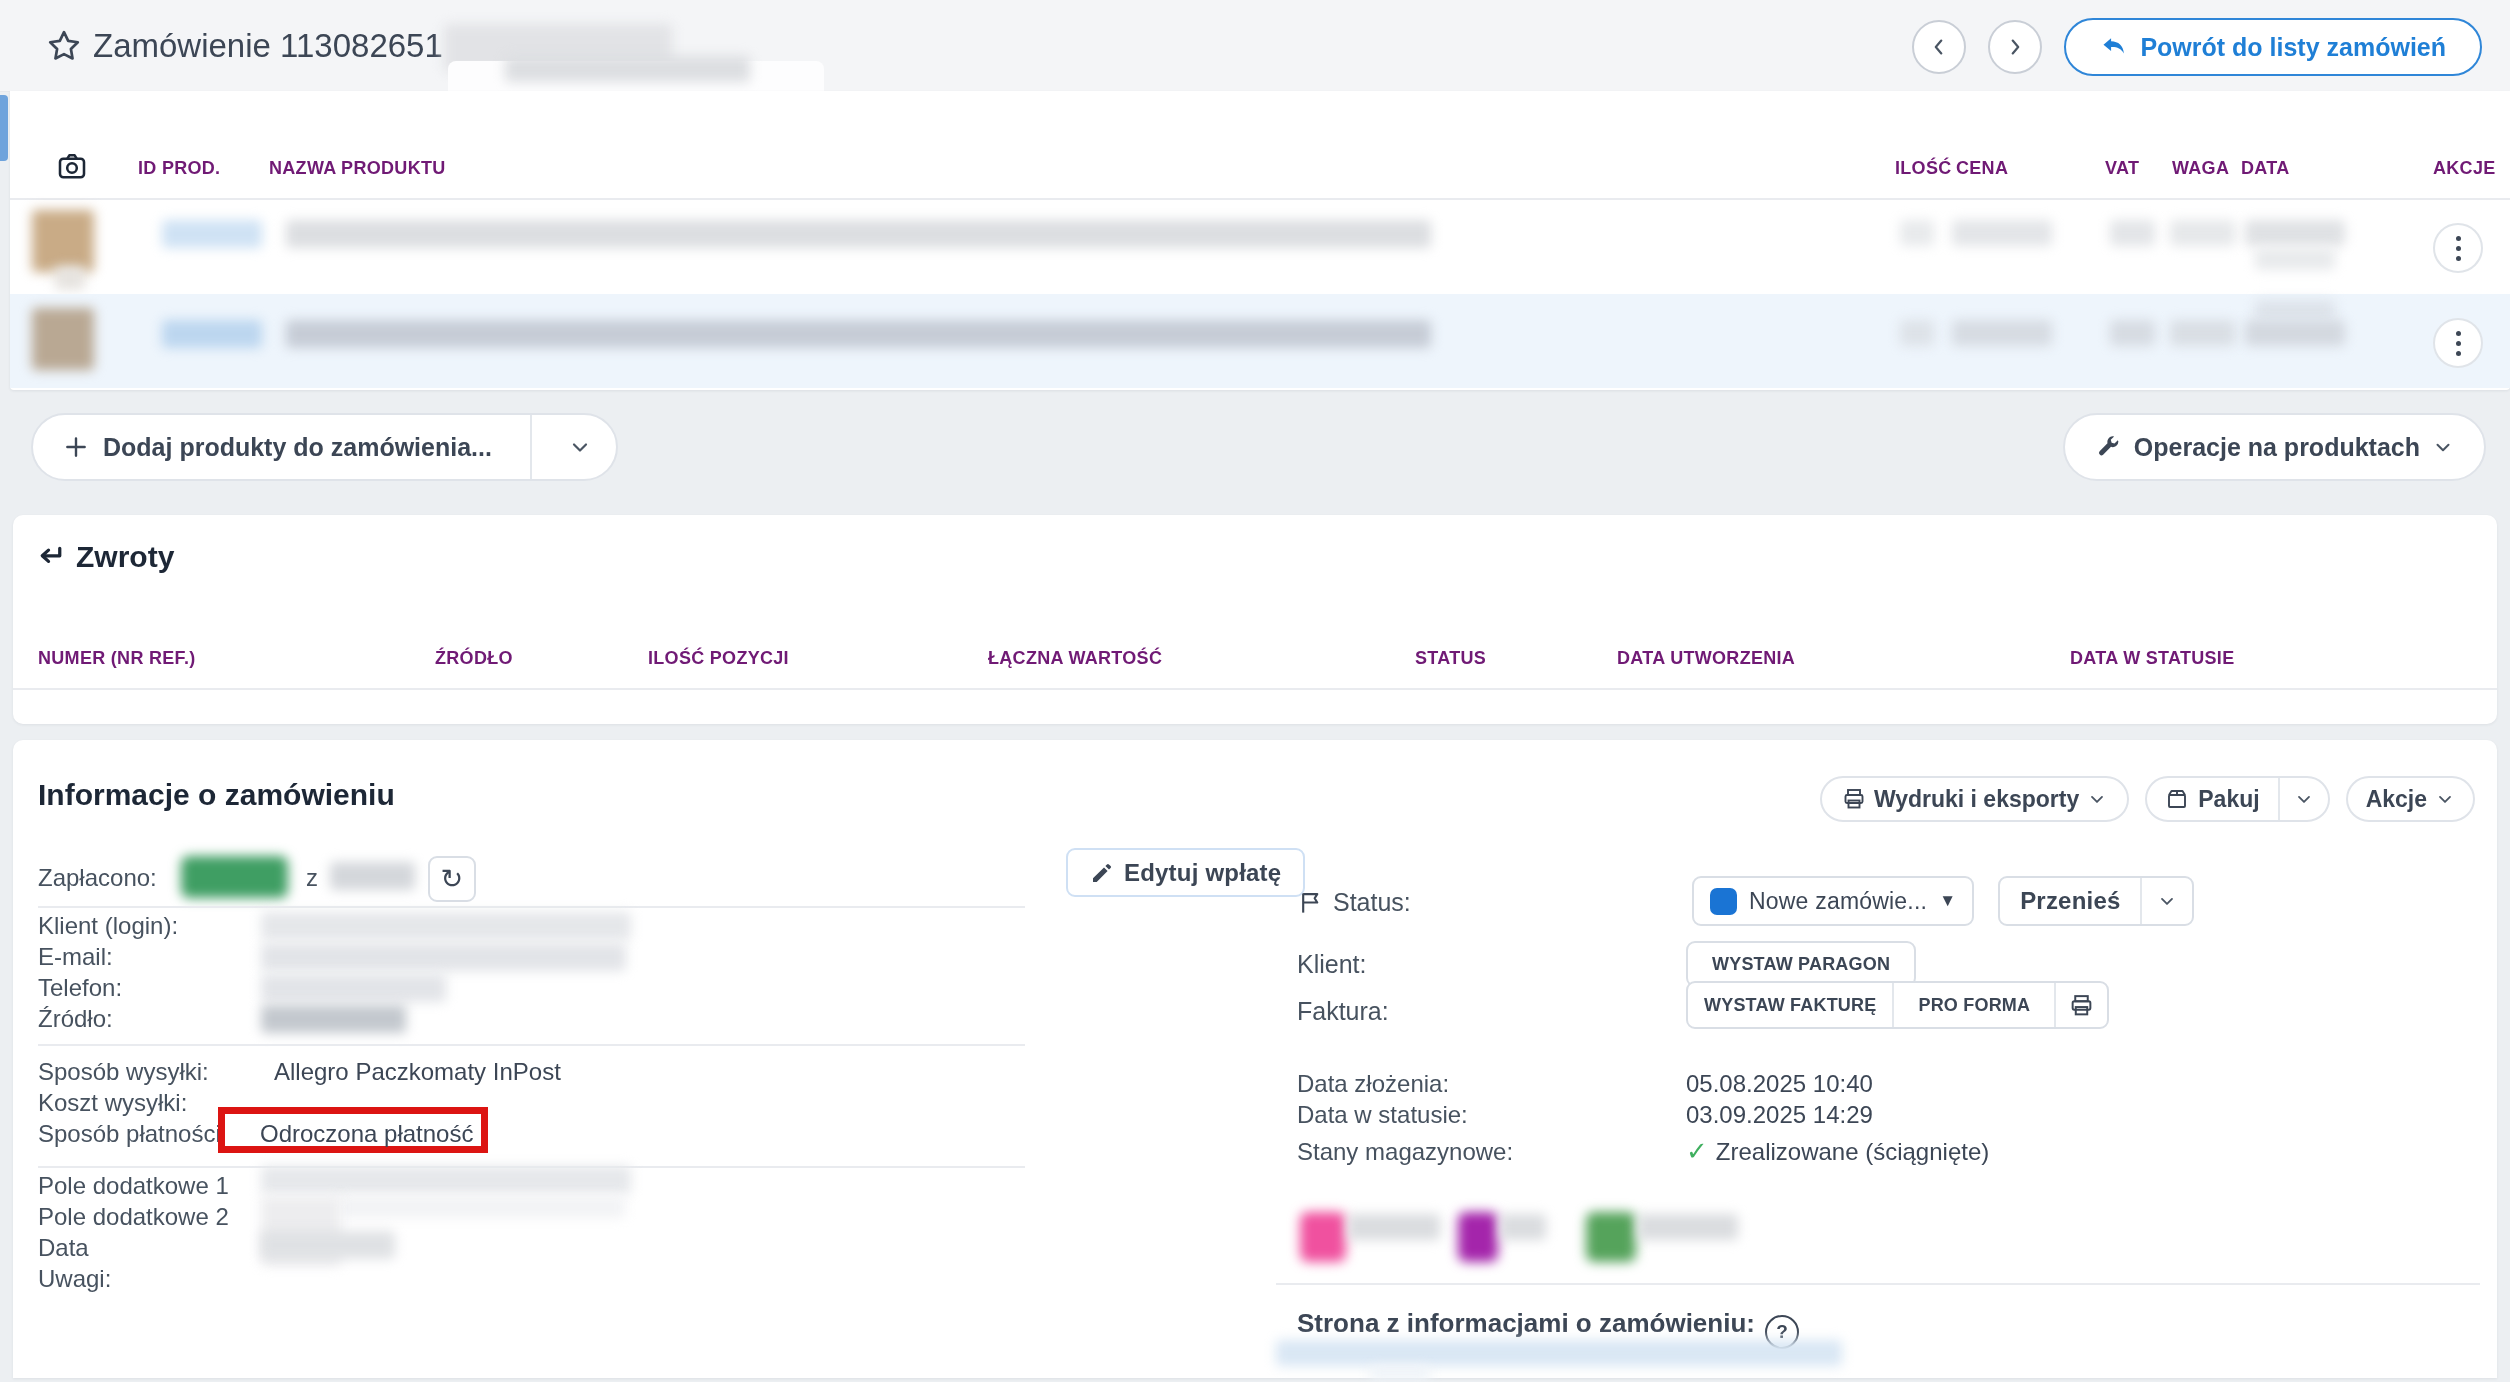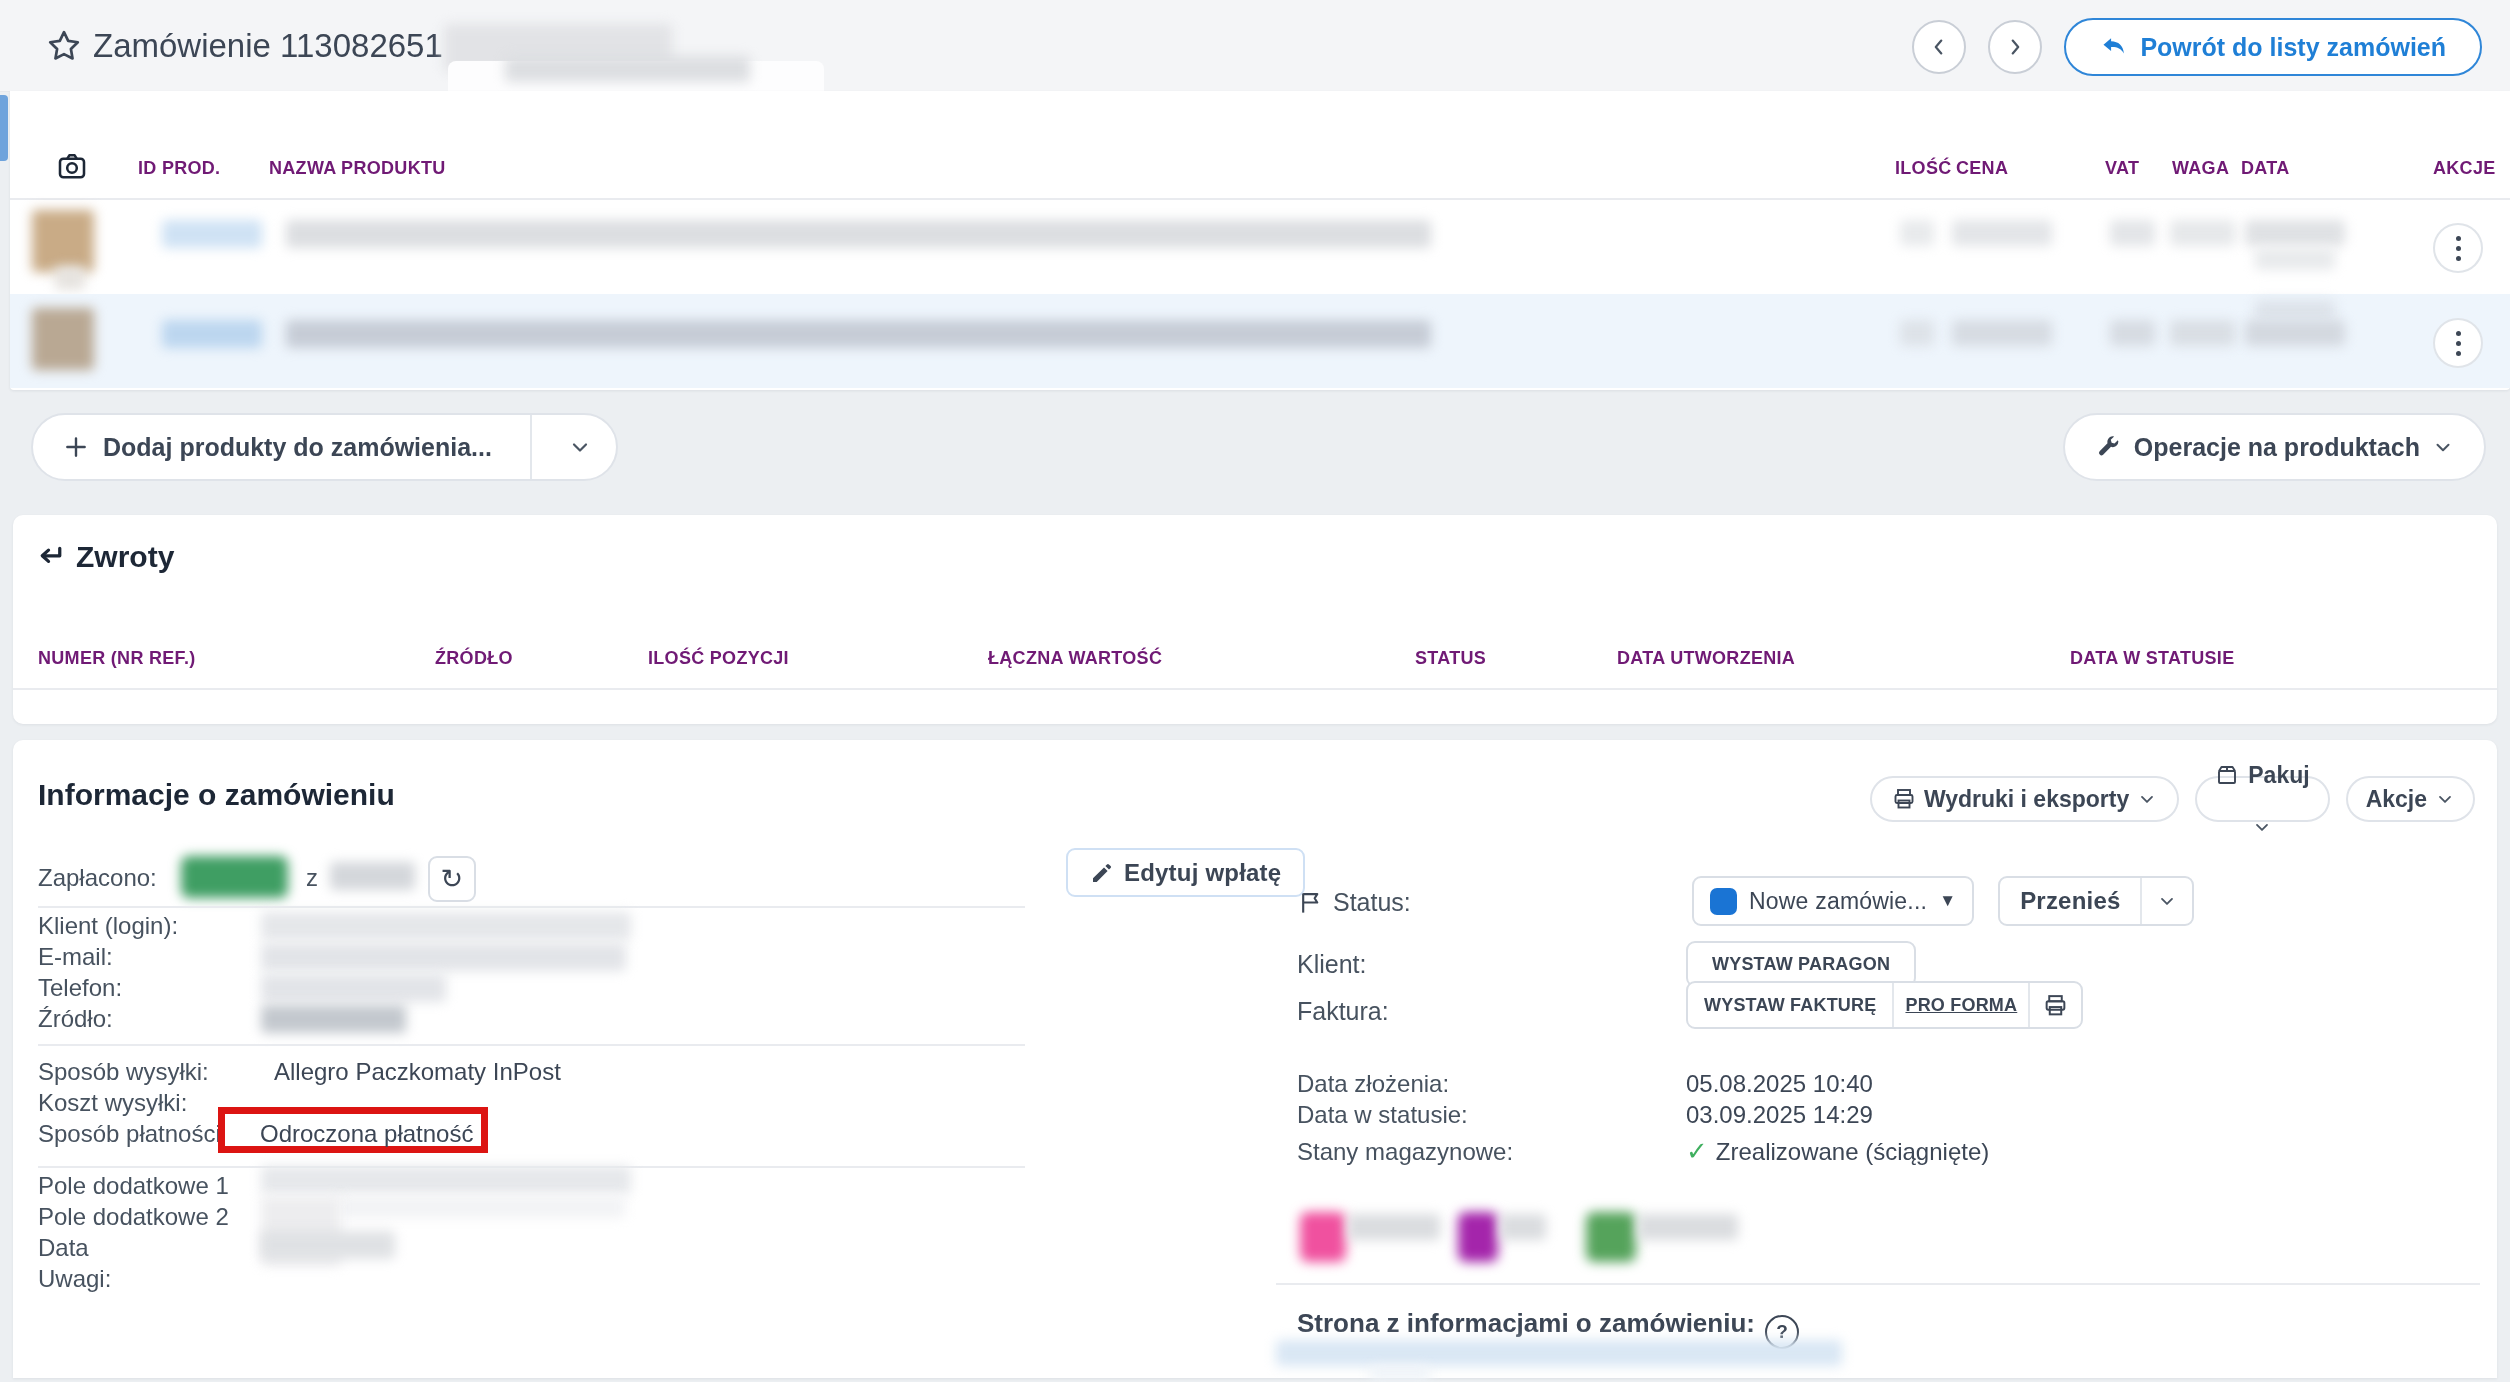--- a/index.html
+++ b/index.html
@@ -193,21 +193,21 @@
     <svg width="24" height="24" viewBox="0 0 24 24" fill="none" stroke="#3c4655" stroke-width="1.9">
       <rect x="6" y="3" width="12" height="5"></rect>
         <rect x="3.5" y="8" width="17" height="8" rx="1.5"></rect>
         <rect x="6.5" y="13.5" width="11" height="7"></rect>
     </svg>
     <span>Wydruki i eksporty</span>
     <svg width="20" height="20" viewBox="0 0 24 24" fill="none" stroke="#4a5563" stroke-width="2.2" stroke-linecap="round" stroke-linejoin="round">
         <polyline points="6 9.5 12 15.5 18 9.5"></polyline>
       </svg>
   </span>
-  <span class="pill" style="height:42px;padding:0;font-size:23px;gap:14px;flex-direction:column;">
+  <span class="pill" style="height:42px;padding:0;font-size:23px;gap:0;">
     <span style="display:inline-flex;align-items:center;gap:9px;padding:0 18px;">
       <svg width="24" height="24" viewBox="0 0 24 24" fill="none" stroke="#3c4655" stroke-width="1.9" stroke-linejoin="round">
         <rect x="4" y="8" width="16" height="12" rx="1"></rect>
           <path d="M4 8l2.5-4h11L20 8M12 4v4"></path>
       </svg>
       <span>Pakuj</span>
     </span>
     <span class="seg-divider"></span>
     <span style="padding:0 14px;">
       <svg width="20" height="20" viewBox="0 0 24 24" fill="none" stroke="#4a5563" stroke-width="2.2" stroke-linecap="round" stroke-linejoin="round">
@@ -297,21 +297,21 @@
   </span>
 </div>
 
 <span class="abs lbl" style="left:1297px;top:950px;font-size:25px;">Klient:</span>
 <span class="abs btn-sm" style="left:1686px;top:941px;height:42px;padding:0 24px;">WYSTAW PARAGON</span>
 
 <span class="abs lbl" style="left:1297px;top:997px;font-size:25px;">Faktura:</span>
 <span class="abs btn-sm" style="left:1686px;top:981px;height:44px;padding:0;">
   <span style="padding:0 16px;">WYSTAW FAKTURĘ</span>
   <span class="seg-divider"></span>
-  <span style="padding:0 11px;text-decoration:underline;">PRO FORMA</span>
+  <span style="padding:0 24px;">PRO FORMA</span>
   <span class="seg-divider"></span>
   <span style="padding:0 13px;">
     <svg width="25" height="25" viewBox="0 0 24 24" fill="none" stroke="#3c4655" stroke-width="1.9">
       <rect x="6" y="3" width="12" height="5"></rect>
         <rect x="3.5" y="8" width="17" height="8" rx="1.5"></rect>
         <rect x="6.5" y="13.5" width="11" height="7"></rect>
     </svg>
   </span>
 </span>
 

